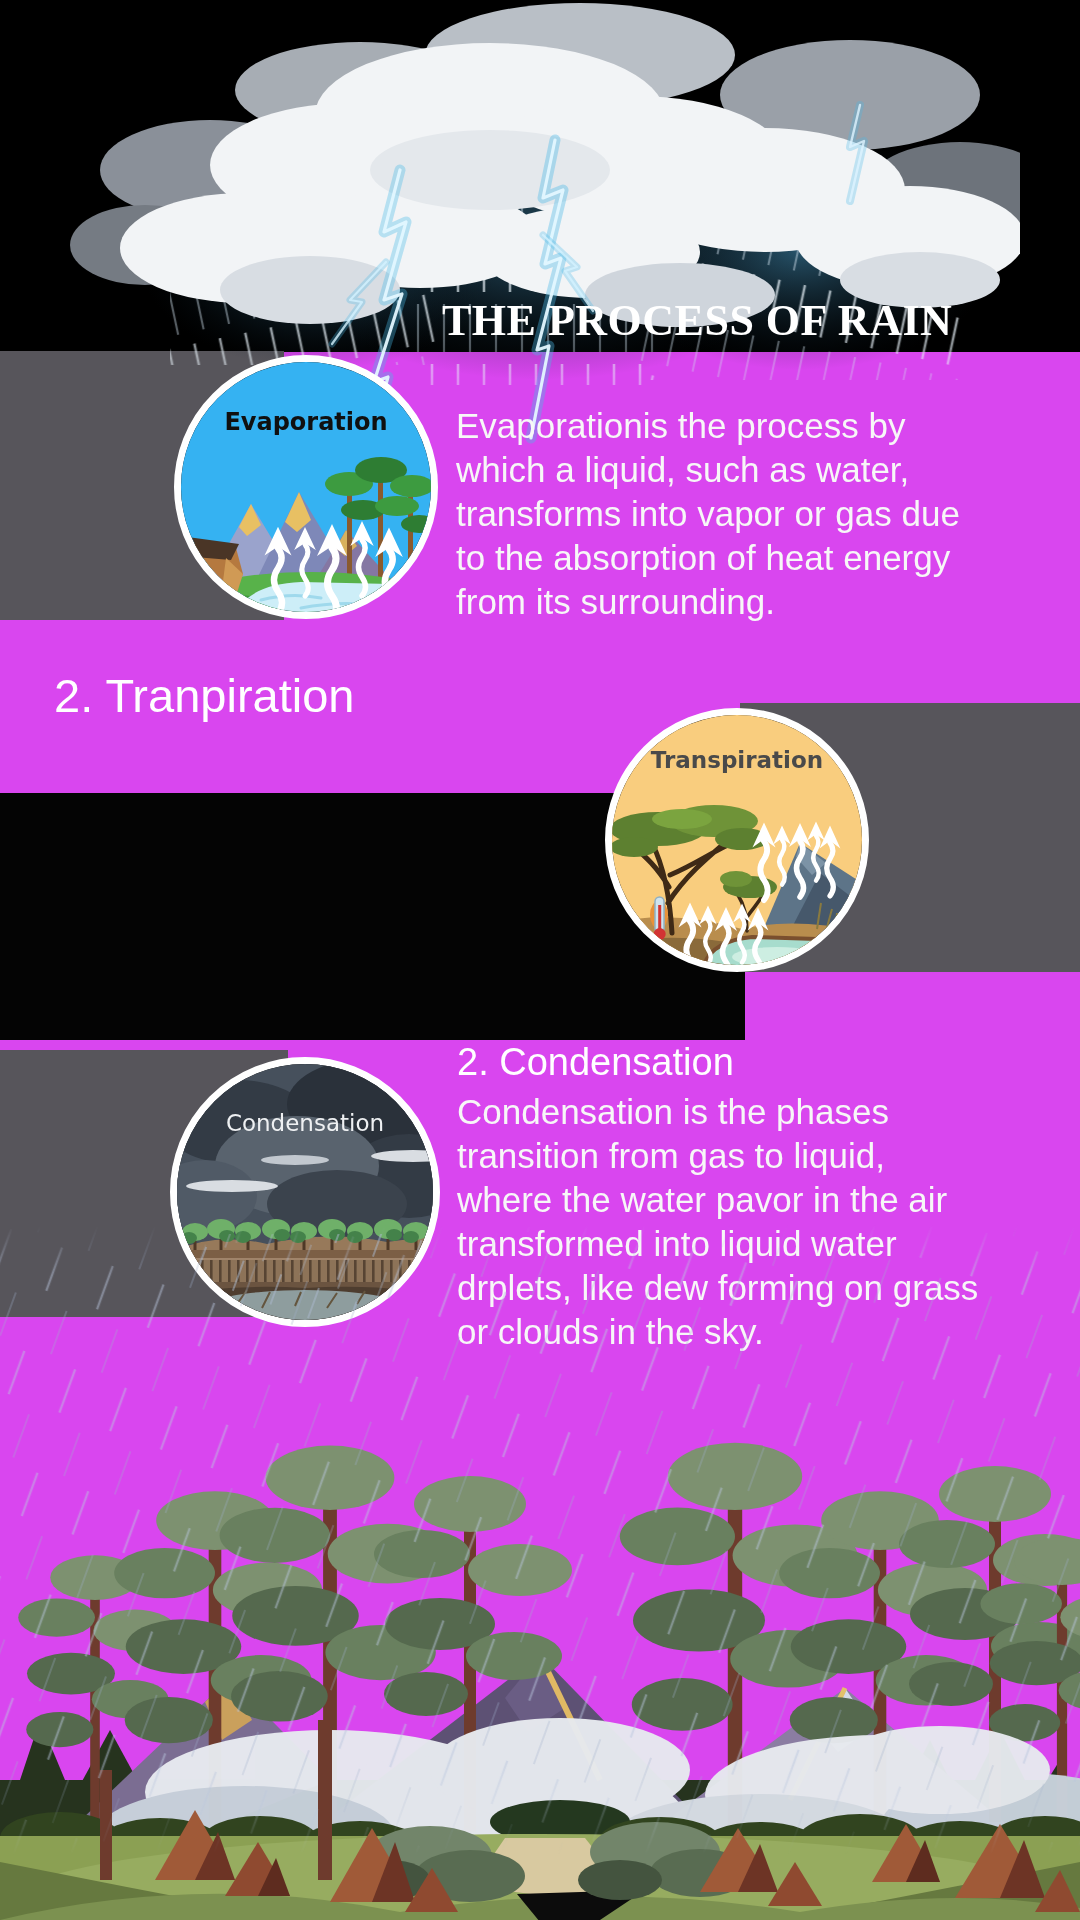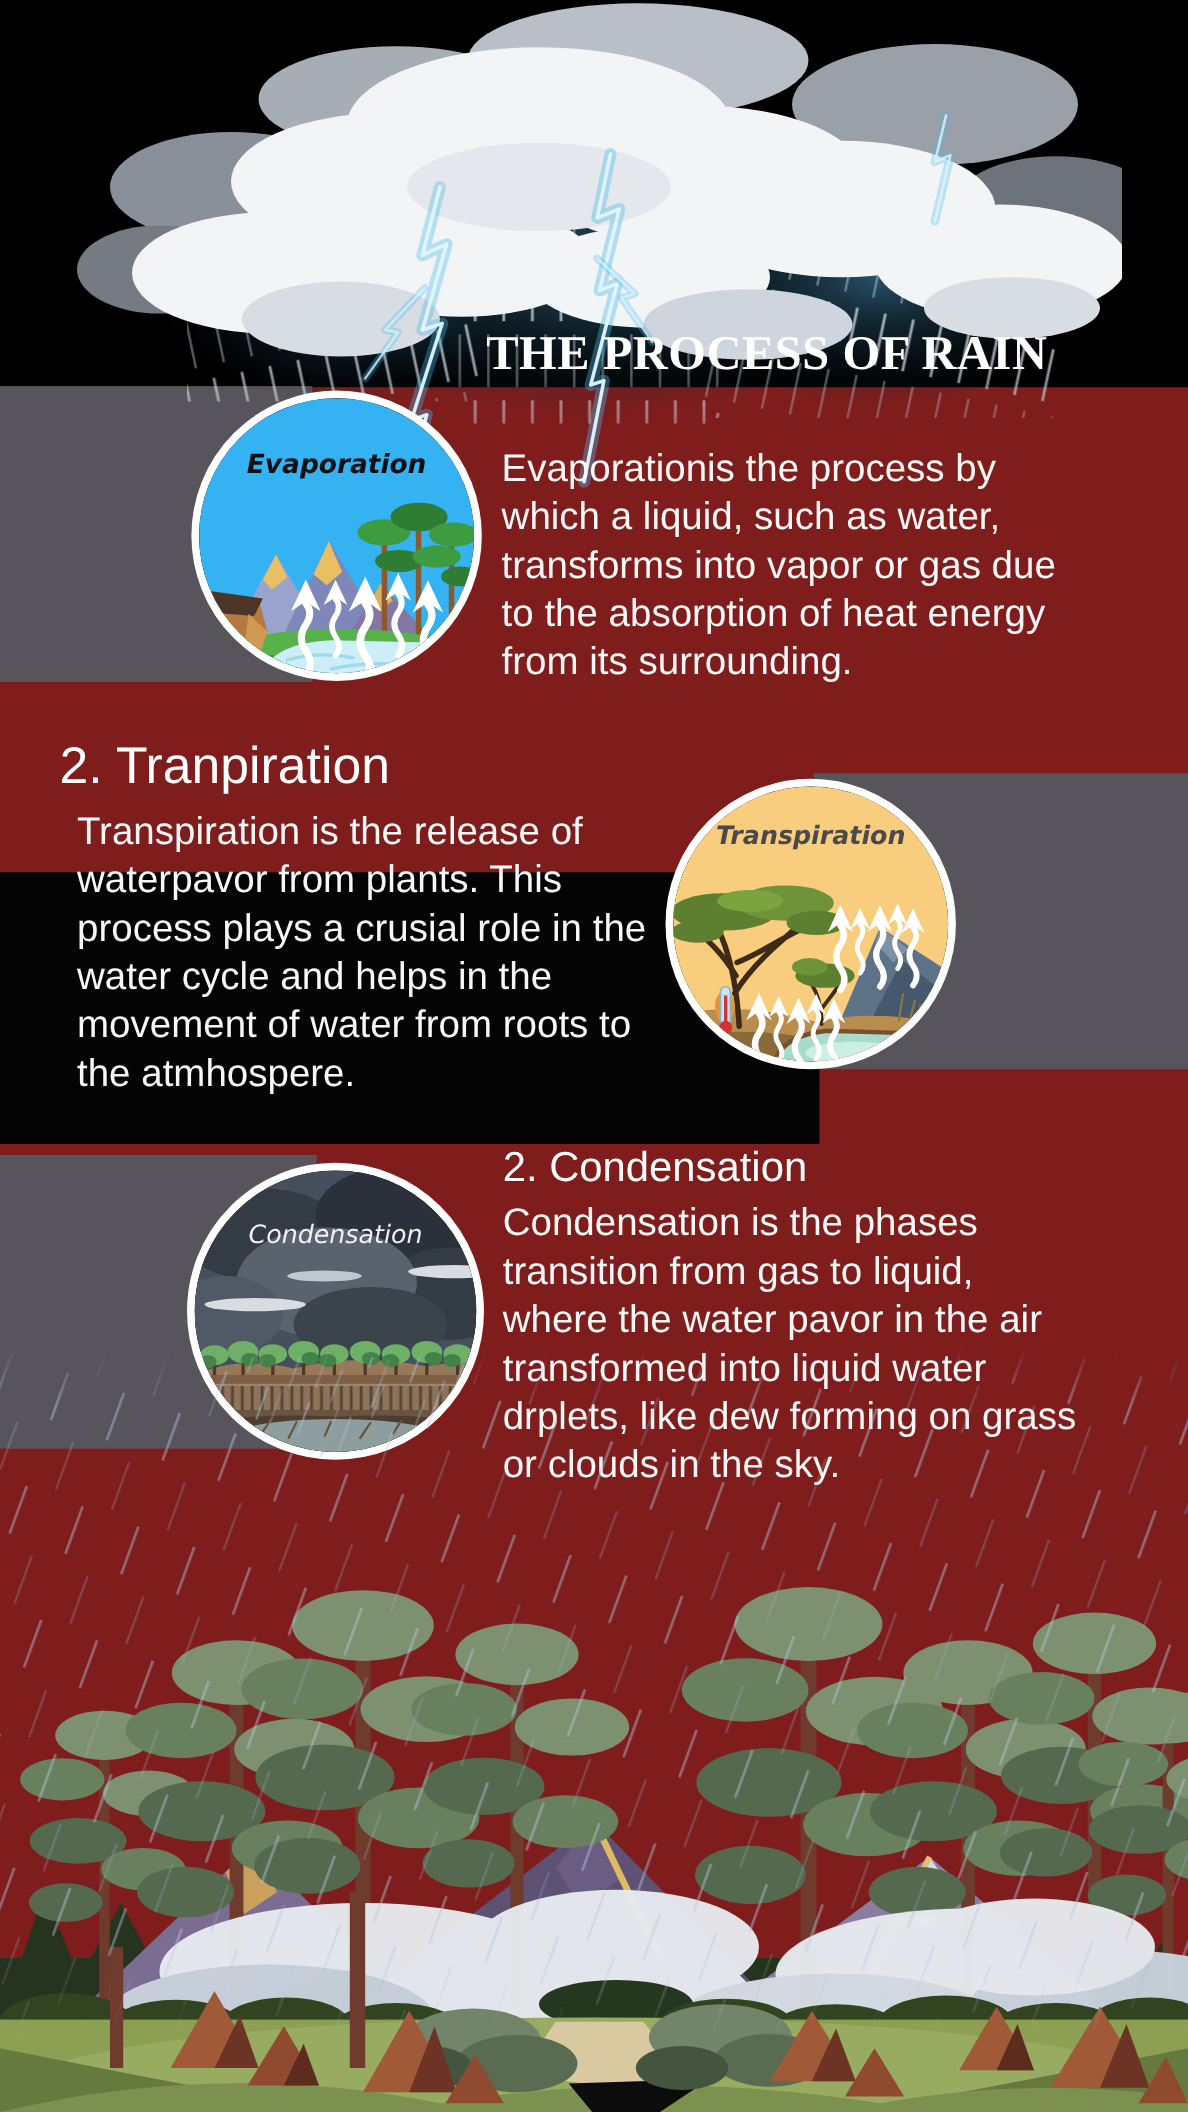--- a/index.html
+++ b/index.html
@@ -1,36 +1,36 @@
 <!DOCTYPE html>
 <html><head>
 <meta charset="utf-8">
 <style>
   html,body{margin:0;padding:0;background:#000;}
-  .poster{position:relative;width:1080px;height:1920px;background:#7f1d1d;overflow:hidden;
+  .poster{position:relative;width:1080px;height:1920px;background:#d946ef;overflow:hidden;
           font-family:"Liberation Sans",sans-serif;color:#fafafa;}
   .abs{position:absolute;}
   .bg-top{left:0;top:0;width:1080px;height:352px;background:#000;}
   .dark-rect{left:0;top:793px;width:745px;height:247px;background:#040404;}
   .band{background:#57555b;}
   .band1{left:0;top:351px;width:284px;height:269px;}
   .band2{left:740px;top:703px;width:340px;height:269px;}
   .band3{left:0;top:1050px;width:288px;height:267px;}
   .title{left:442px;top:299px;font-family:"Liberation Serif",serif;font-weight:700;
          font-size:44px;line-height:1;color:#fff;letter-spacing:.5px;white-space:nowrap;}
   .h{color:#fff;font-weight:400;white-space:nowrap;}
   .h1{left:440px;top:351px;font-size:38px;}
   .h2{left:54px;top:668px;font-size:47px;}
   .h3{left:457px;top:1041px;font-size:38px;}
   .p{font-size:35px;line-height:44px;white-space:pre-line;width:640px;color:#f7f7f7;}
   .p1{left:456px;top:404px;}
   .p2{left:70px;top:734px;}
   .p3{left:457px;top:1090px;}
   .circle{border-radius:50%;border:7px solid #fff;box-sizing:border-box;overflow:hidden;
-          background:#000;font-style:italic;}
+          background:#000;}
   .c-evap{left:174px;top:355px;width:264px;height:264px;}
   .c-transp{left:605px;top:708px;width:264px;height:264px;}
   .c-cond{left:170px;top:1057px;width:270px;height:270px;}
   .circle svg{position:absolute;left:0;top:0;width:100%;height:100%;}
   .clabel{position:absolute;left:0;right:0;text-align:center;
           font-family:"DejaVu Sans",sans-serif;font-weight:700;}
   .clabel-evap{top:46px;font-size:24px;color:#101010;}
   .clabel-transp{top:32px;font-size:23px;color:#4a4a4a;}
   .clabel-cond{top:46px;font-size:23px;color:#eef0f2;font-weight:400;}
   svg{display:block;}
@@ -121,26 +121,20 @@
 
   <div class="abs title">THE PROCESS OF RAIN</div>
 
   <div class="abs p p1">Evaporationis the process by
 which a liquid, such as water,
 transforms into vapor or gas due
 to the absorption of heat energy
 from its surrounding.</div>
 
   <div class="abs h h2">2. Tranpiration</div>
-  <div class="abs p p2">Transpiration is the release of
-waterpavor from plants. This
-process plays a crusial role in the
-water cycle and helps in the
-movement of water from roots to
-the atmhospere.</div>
 
   <div class="abs h h3">2. Condensation</div>
   <div class="abs p p3">Condensation is the phases
 transition from gas to liquid,
 where the water pavor in the air
 transformed into liquid water
 drplets, like dew forming on grass
 or clouds in the sky.</div>
 
   <div class="abs circle c-evap">

